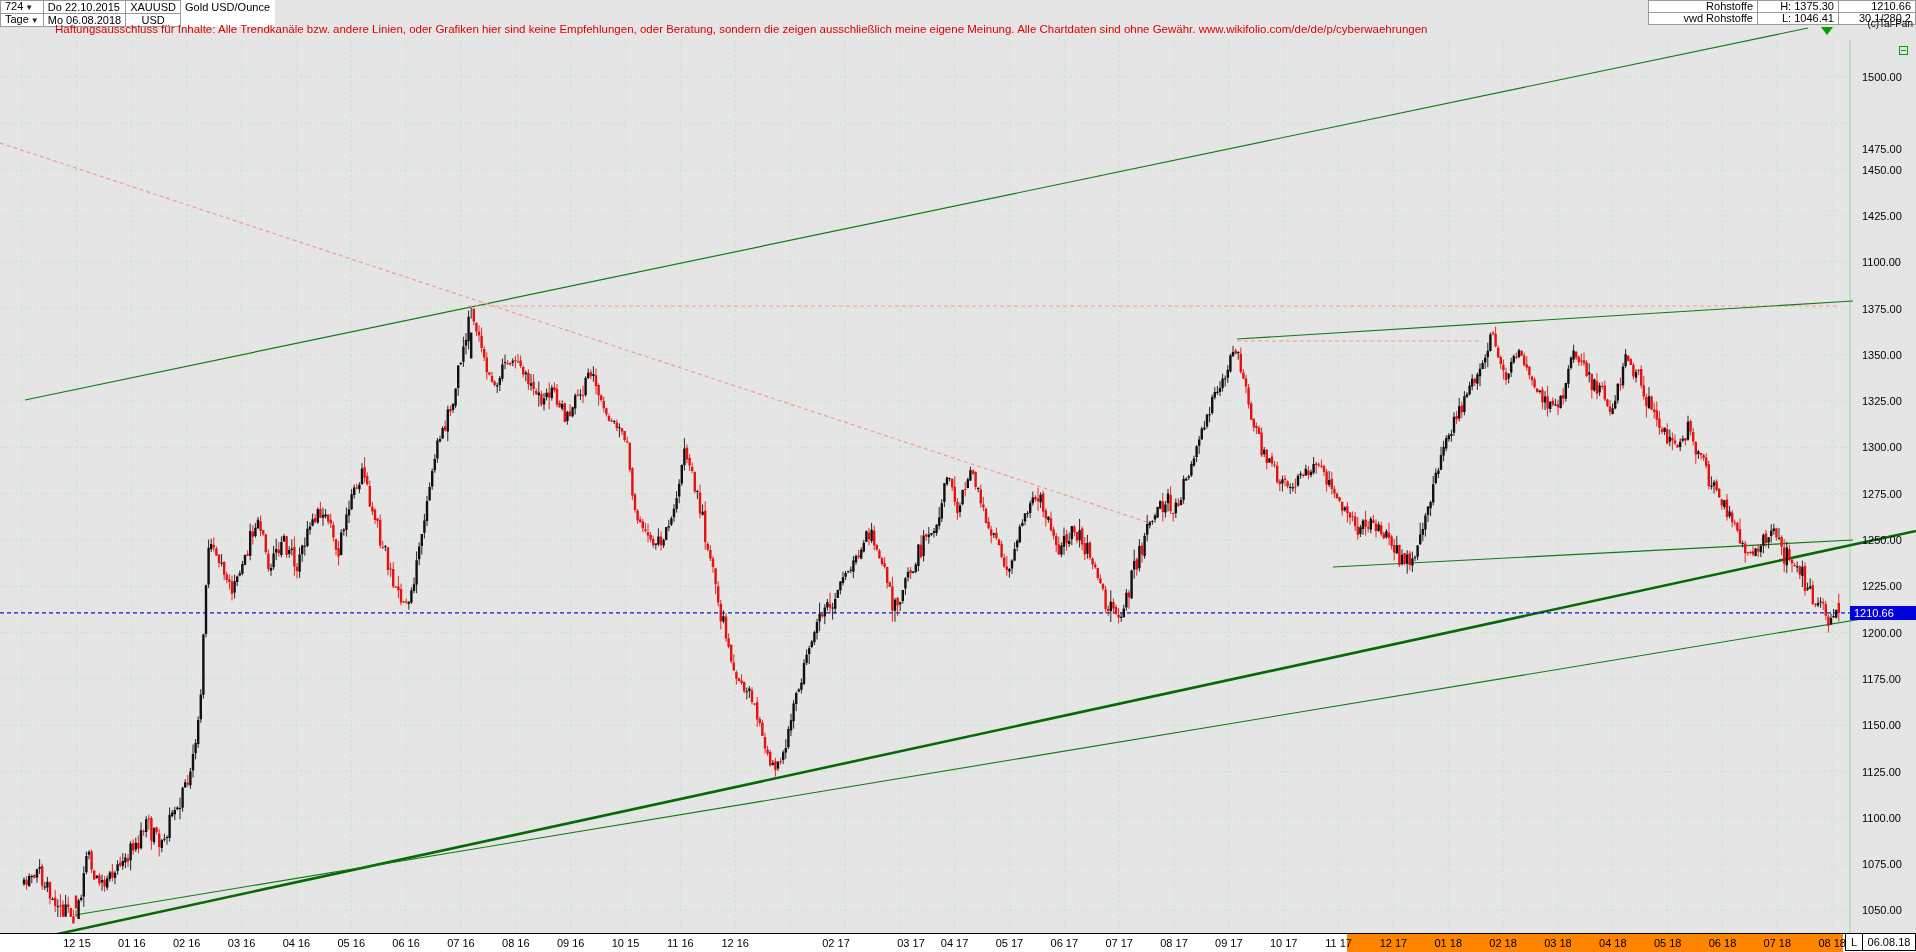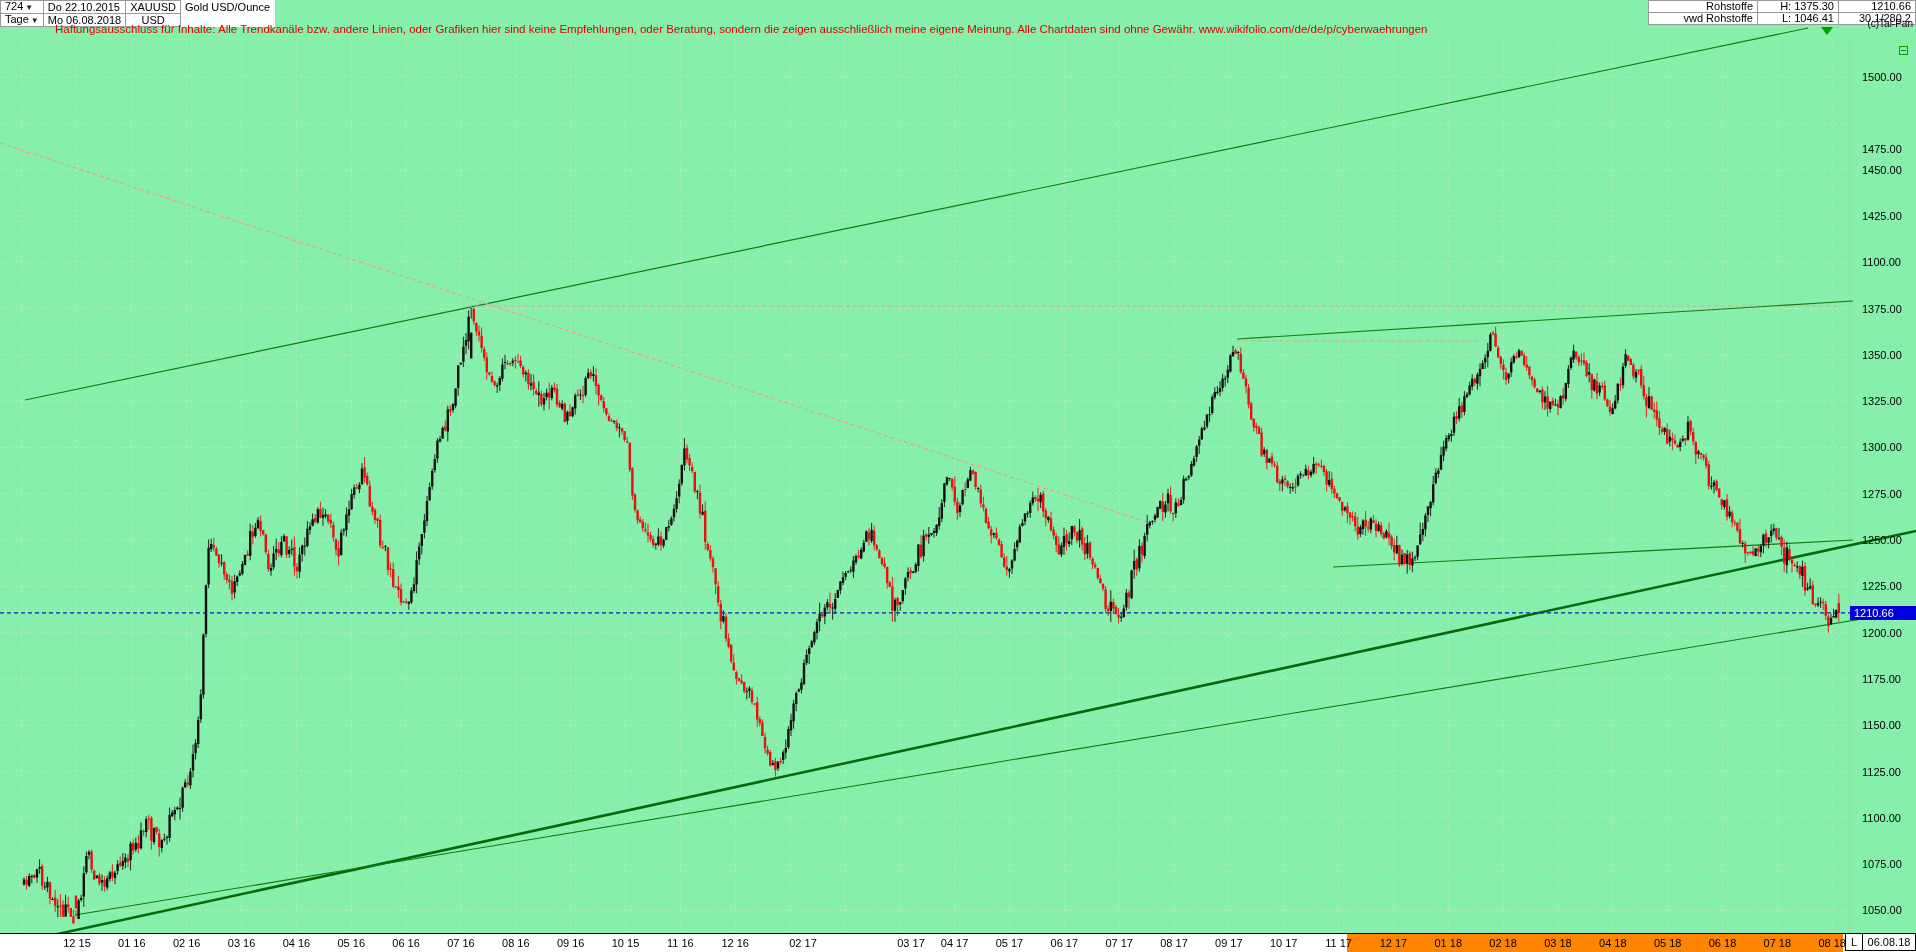--- a/index.html
+++ b/index.html
@@ -1,16 +1,16 @@
 <!DOCTYPE html>
 <html><head>
 <meta charset="utf-8">
 <style>
   html,body{margin:0;padding:0;background:#fff;}
-  #screen{position:relative;width:1916px;height:952px;background:#86efac;overflow:hidden;
+  #screen{position:relative;width:1916px;height:952px;background:#e5e5e5;overflow:hidden;
           font-family:"Liberation Sans",sans-serif;color:#000;}
   svg{position:absolute;left:0;top:0;}
   .hdr-table{position:absolute;border-collapse:collapse;font-size:11px;background:#fff;}
   .hdr-table td{border:1px solid #9a9a9a;padding:0 4px;height:11px;line-height:11px;white-space:nowrap;}
   .dd{cursor:pointer;}
   .dd .arr{font-size:8px;color:#222;margin-left:2px;}
   #disclaimer{position:absolute;left:55px;top:23px;font-size:11.5px;color:#e00000;white-space:nowrap;}
   #copyright{position:absolute;right:3px;top:18px;font-size:10px;color:#000;}
   .ylab{position:absolute;left:1862px;width:50px;font-size:11px;text-align:left;}
   #blue-label{position:absolute;left:1850px;width:66px;height:14px;background:#0000dd;color:#fff;
@@ -175,21 +175,21 @@
         <div class="mlab" style="left: 296.4px;">04 16</div>
         <div class="mlab" style="left: 351.25px;">05 16</div>
         <div class="mlab" style="left: 406.1px;">06 16</div>
         <div class="mlab" style="left: 460.95px;">07 16</div>
         <div class="mlab" style="left: 515.8px;">08 16</div>
         <div class="mlab" style="left: 570.65px;">09 16</div>
         <div class="mlab" style="left: 625.5px;">10 15</div>
         <div class="mlab" style="left: 680.35px;">11 16</div>
         <div class="mlab" style="left: 735.2px;">12 16</div>
         <div class="mlab" style="left: 790.05px; margin-top: 14px;">01 17</div>
-        <div class="mlab" style="left: 803px;">02 17</div>
+        <div class="mlab" style="left: 836px;">02 17</div>
         <div class="mlab" style="left: 911px;">03 17</div>
         <div class="mlab" style="left: 954.6px;">04 17</div>
         <div class="mlab" style="left: 1009.45px;">05 17</div>
         <div class="mlab" style="left: 1064.3px;">06 17</div>
         <div class="mlab" style="left: 1119.15px;">07 17</div>
         <div class="mlab" style="left: 1174px;">08 17</div>
         <div class="mlab" style="left: 1228.85px;">09 17</div>
         <div class="mlab" style="left: 1283.7px;">10 17</div>
         <div class="mlab" style="left: 1338.55px;">11 17</div>
         <div class="mlab" style="left: 1393.4px;">12 17</div>

